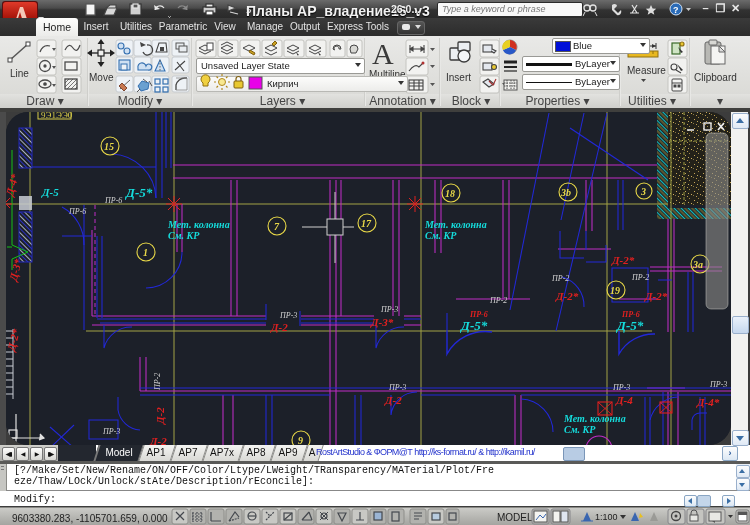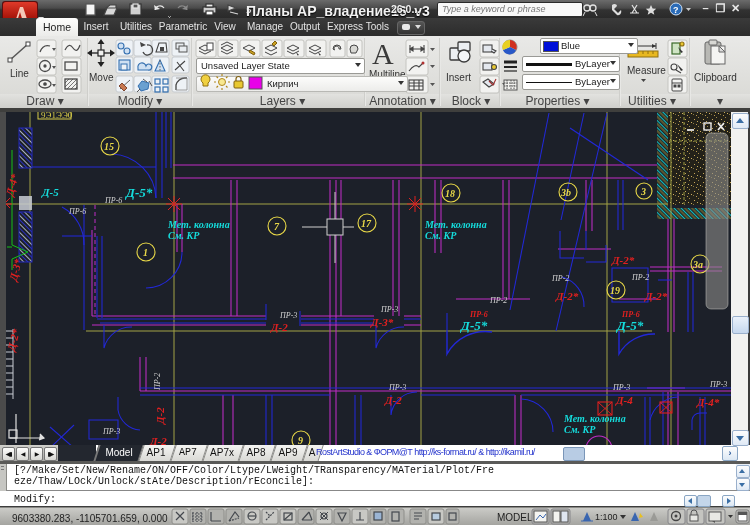--- a/index.html
+++ b/index.html
@@ -16,21 +16,21 @@
 #hometab{position:absolute;left:36px;top:18px;width:42px;height:18px;background:linear-gradient(#fdfdfc,#ececea);border-radius:3px 3px 0 0;color:#222;font-size:10.5px;line-height:18px;text-align:center;z-index:3;}
 
 #ribbon{left:0;top:36px;width:750px;height:72px;background:linear-gradient(#e9e9e7,#d8d8d4);}
 #ribbonedge{left:0;top:108px;width:750px;height:4px;background:#3f3f3d;}
 .pdiv{position:absolute;top:38px;height:68px;width:2px;background:linear-gradient(90deg,#c2c2be,#f4f4f2);}
 .plabel{position:absolute;top:95px;height:12px;font-size:12px;color:#444;text-align:center;line-height:12px;}
 .pstrip{position:absolute;top:94px;height:14px;background:linear-gradient(#e2e2df,#cfcfcb);}
 .combo{position:absolute;height:14px;background:#fff;border:1px solid #9a9a96;border-radius:2px;font-size:9.5px;color:#222;}
 .combo .arr{position:absolute;right:3px;top:4px;width:0;height:0;border-left:3.5px solid transparent;border-right:3.5px solid transparent;border-top:4px solid #333;}
 
-#canvaswrap{left:6px;top:112px;width:725px;height:333px;background:#1c2029;overflow:hidden;}
+#canvaswrap{left:6px;top:112px;width:725px;height:333px;background:#1c2029;overflow:hidden;border-radius:22px;}
 #leftstrip{left:0;top:112px;width:6px;height:333px;background:#4b4b4b;}
 #vscroll{left:731px;top:112px;width:17px;height:333px;background:#f2f2f0;}
 #rightedge{left:748px;top:112px;width:2px;height:333px;background:#3a3a3a;}
 .scrbtn{position:absolute;left:732px;width:15px;height:14px;z-index:5;background:linear-gradient(#fdfdfd,#dfe9f5);border:1px solid #9ab0cc;border-radius:2px;color:#3a6ea5;font-size:9px;text-align:center;line-height:13px;font-weight:bold;}
 
 #tabbar{left:0;top:445px;width:750px;height:16px;background:#ffffff;}
 #tabbar .navzone{position:absolute;left:0;top:0;width:58px;height:16px;background:linear-gradient(#cfcfcb,#a8a8a4);}
 .navb{position:absolute;top:2px;width:11px;height:12px;background:linear-gradient(#fdfdfc,#d8d8d4);border:1px solid #777;border-radius:2px;font-size:6px;color:#111;text-align:center;line-height:12px;letter-spacing:-1px;}
 #modeltab{position:absolute;left:96px;top:0;width:42px;height:16px;background:#23272f;border-left:2px solid #777;border-right:1px solid #777;transform:skewX(-18deg);}
 #modeltxt{position:absolute;left:98px;top:1px;width:42px;height:14px;color:#fff;font-size:10px;text-align:center;line-height:14px;}
@@ -353,21 +353,21 @@
   <rect x="249" y="41" width="13" height="12" fill="#e800e8" stroke="#555"></rect>
 </svg>
 <div class="combo" style="left:196px;top:58px;width:167px;">
     <span style="position:absolute;left:4px;top:1px;">Unsaved Layer State</span>
     <span class="arr"></span>
   </div>
 <div class="combo" style="left:196px;top:76px;width:167px;border-color:#b8b8b4;background:linear-gradient(#fcfcfb,#ececea);padding-left:43px;">
     <span style="position:absolute;left:70px;top:1px;">Кирпич</span>
     <span class="arr"></span>
   </div>
-<div class="combo" style="left:540px;top:38px;width:96px;">
+<div class="combo" style="left:552px;top:38px;width:96px;">
     <span style="position:absolute;left:2px;top:2px;width:14px;height:9px;background:#0010d8;border:1px solid #555;"></span>
     <span style="position:absolute;left:20px;top:1px;">Blue</span>
     <span class="arr"></span>
   </div>
 <div class="combo" style="left:522px;top:56px;width:96px;">
     <span style="position:absolute;left:3px;top:6px;width:46px;height:3px;background:#111;"></span>
     <span style="position:absolute;left:52px;top:1px;">ByLayer</span>
     <span class="arr"></span>
   </div>
 <div class="combo" style="left:522px;top:74px;width:96px;">
@@ -701,21 +701,21 @@
  <div class="navb" style="left:2px;">◀▮</div>
  <div class="navb" style="left:16px;">◀</div>
  <div class="navb" style="left:30px;">▶</div>
  <div class="navb" style="left:44px;">▮▶</div>
  <div style="position:absolute;left:58px;top:0;width:38px;height:16px;background:#23272f;"></div>
  <div id="modeltab"></div>
     <div id="modeltxt">Model</div>
  <div class="ltab" style="left:141px;width:30px;"></div>
     <div class="ltabtxt" style="left:141px;width:30px;">AP1</div>
  <div class="ltab" style="left:173px;width:30px;"></div>
-    <div class="ltabtxt" style="left:173px;width:30px;font-family:Liberation Mono, monospace;">AP7</div>
+    <div class="ltabtxt" style="left:173px;width:30px;">AP7</div>
  <div class="ltab" style="left:205px;width:34px;"></div>
     <div class="ltabtxt" style="left:205px;width:34px;">AP7x</div>
  <div class="ltab" style="left:241px;width:30px;"></div>
     <div class="ltabtxt" style="left:241px;width:30px;">AP8</div>
  <div class="ltab" style="left:273px;width:30px;"></div>
     <div class="ltabtxt" style="left:273px;width:30px;">AP9</div>
  <div class="ltab" style="left:305px;width:14px;"></div>
     <div class="ltabtxt" style="left:305px;width:14px;">A</div>
  <div id="linktext">RostArtStudio &amp; ФОРМ@Т http://ks-format.ru/ &amp; http://ikamil.ru/</div>
  <div style="position:absolute;left:563px;top:2px;width:20px;height:12px;background:#b8cce4;border:1px solid #7a96b8;border-radius:2px;"></div>

